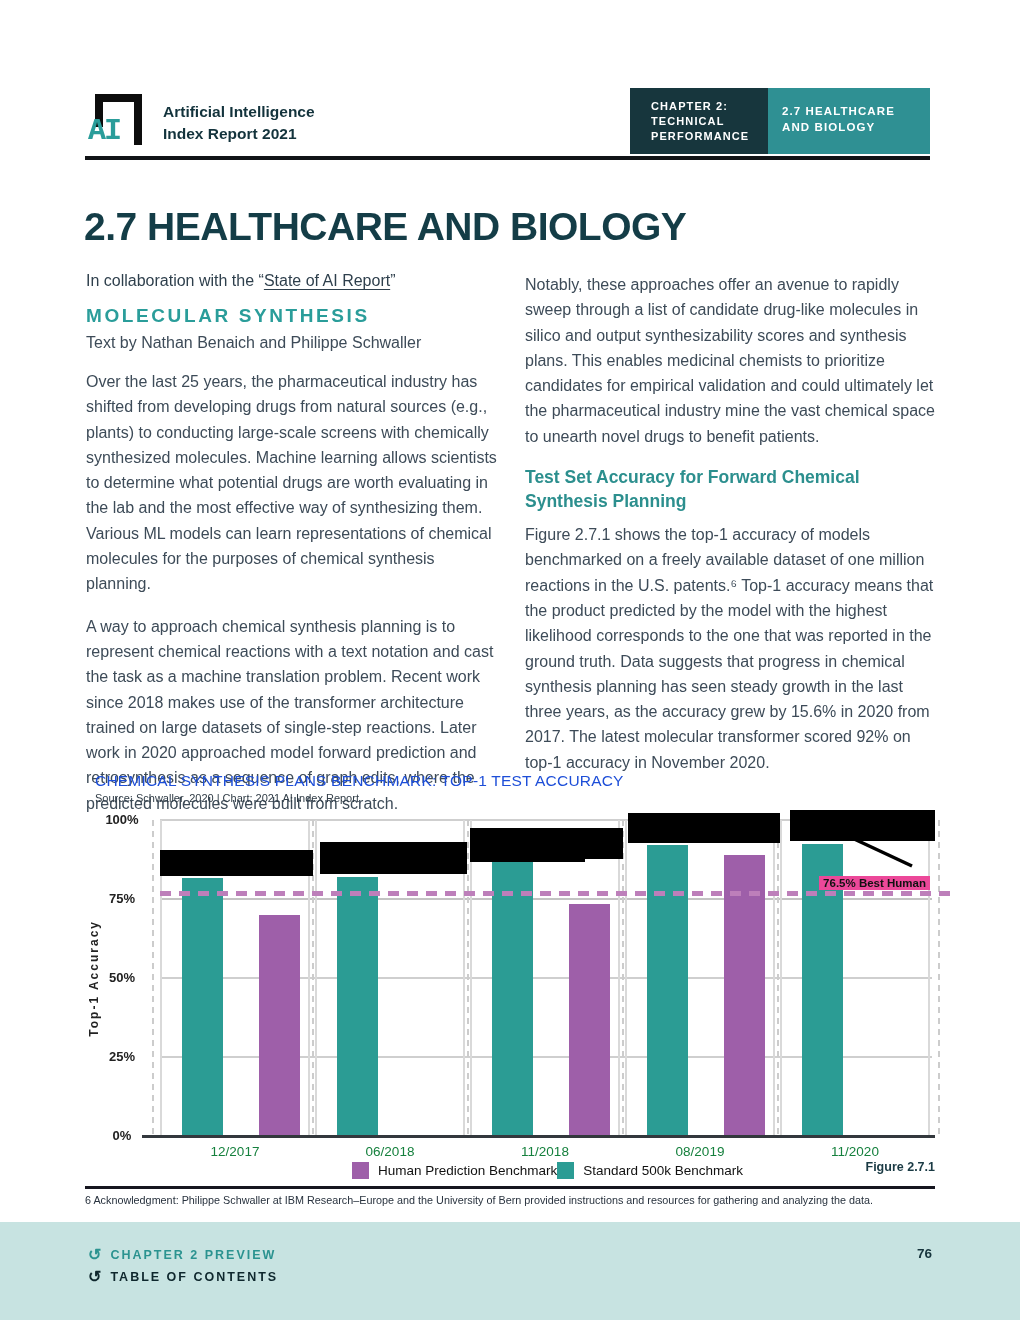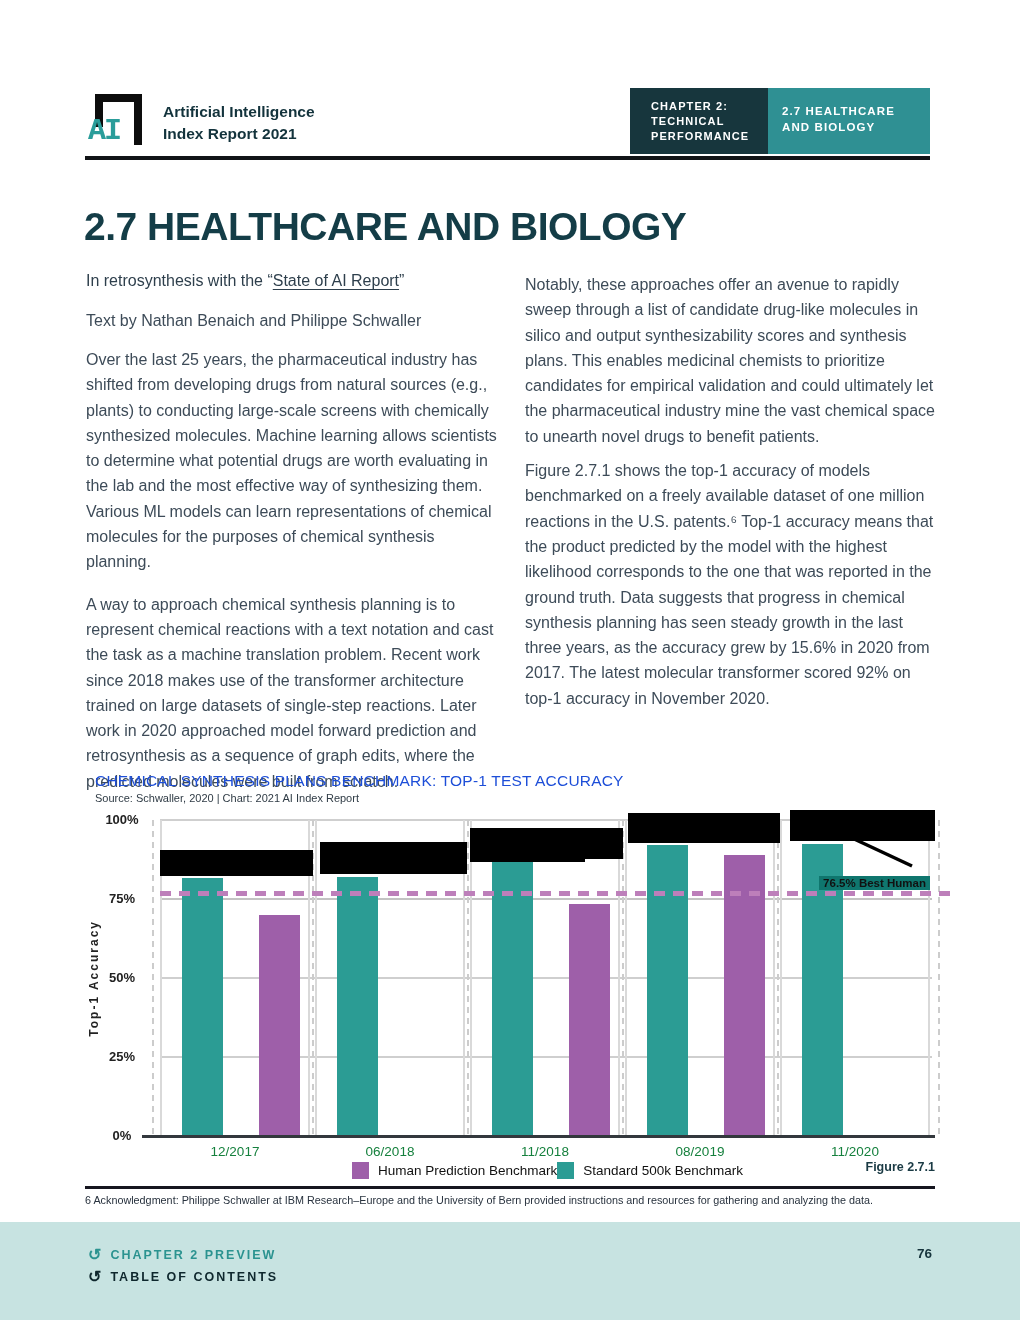--- a/index.html
+++ b/index.html
@@ -40,21 +40,21 @@
   .gridline{position:absolute;left:0;width:772px;height:2px;background:#cfcfcf;z-index:1;}
   .vdash{position:absolute;top:0;height:316px;width:2px;z-index:1;
     background:repeating-linear-gradient(to bottom,#cccccc 0 6px,transparent 6px 11px);}
   .panel{position:absolute;top:0;height:316px;width:150px;box-sizing:border-box;
     border-left:2px solid #d9d9d9;border-right:2px solid #d9d9d9;z-index:2;}
   .bar{position:absolute;bottom:0;width:41px;z-index:3;}
   .redact{position:absolute;background:#000;z-index:5;}
   .refline{position:absolute;left:0;width:790px;height:5px;z-index:6;
     background:repeating-linear-gradient(to right,#bd7fba 0 11px,transparent 11px 19px);}
   .reflabel{position:absolute;right:5px;font-size:11.5px;font-weight:bold;color:#111;
-    background:#0f766e;padding:1px 4px;z-index:7;white-space:nowrap;}
+    background:#ec4899;padding:1px 4px;z-index:7;white-space:nowrap;}
   .baseline{position:absolute;left:-18px;bottom:-2px;width:793px;height:3.5px;background:#33383d;z-index:4;}
   .xlabel{position:absolute;top:324px;width:150px;text-align:center;font-size:13.5px;color:#15803d;z-index:2;}
   .ytick{position:absolute;right:783px;width:60px;text-align:center;font-size:13px;font-weight:bold;color:#222;}
   .ylab{position:absolute;left:-73px;top:0;height:316px;display:flex;align-items:center;z-index:2;}
   .ylab span{writing-mode:vertical-lr;transform:rotate(180deg);font-size:12px;letter-spacing:2px;color:#222;font-weight:600;}
   #callout{position:absolute;left:0;top:-12px;z-index:6;overflow:visible;}
   .legend{left:160px;top:1160px;width:775px;height:20px;display:flex;justify-content:center;align-items:center;}
   .legend-item{display:flex;align-items:center;gap:9px;font-size:13.5px;color:#111;}
   .swatch{width:17px;height:17px;display:inline-block;}
   .fig-label{left:160px;top:1160px;width:775px;text-align:right;font-size:12.5px;font-weight:bold;color:#1a3a44;}
@@ -88,31 +88,33 @@
   <div>PERFORMANCE</div>
 </div>
 <div class="abs tab tab-teal">
   <div>2.7 HEALTHCARE</div>
   <div>AND BIOLOGY</div>
 </div>
 <div class="abs header-rule"></div>
 
 <div class="abs page-title">2.7 HEALTHCARE AND BIOLOGY</div>
 <div class="abs collab">
-  <span>In retrosynthesis with the “</span><a href="#">State of AI Report</a><span>”</span>
+  <span>In collaboration with the “</span><a href="#">State of AI Report</a><span>”</span>
 </div>
 
 <div class="abs lcol">
+  <div class="sec-head">MOLECULAR SYNTHESIS</div>
   <div class="byline">Text by Nathan Benaich and Philippe Schwaller</div>
   <div class="para">Over the last 25 years, the pharmaceutical industry has shifted from developing drugs from natural sources (e.g., plants) to conducting large-scale screens with chemically synthesized molecules. Machine learning allows scientists to determine what potential drugs are worth evaluating in the lab and the most effective way of synthesizing them. Various ML models can learn representations of chemical molecules for the purposes of chemical synthesis planning.</div>
   <div class="para">A way to approach chemical synthesis planning is to represent chemical reactions with a text notation and cast the task as a machine translation problem. Recent work since 2018 makes use of the transformer architecture trained on large datasets of single-step reactions. Later work in 2020 approached model forward prediction and retrosynthesis as a sequence of graph edits, where the predicted molecules were built from scratch.</div>
 </div>
 
 <div class="abs rcol">
   <div class="para first">Notably, these approaches offer an avenue to rapidly sweep through a list of candidate drug-like molecules in silico and output synthesizability scores and synthesis plans. This enables medicinal chemists to prioritize candidates for empirical validation and could ultimately let the pharmaceutical industry mine the vast chemical space to unearth novel drugs to benefit patients.</div>
+  <div class="sub-head">Test Set Accuracy for Forward Chemical Synthesis Planning</div>
   <div class="para second">Figure 2.7.1 shows the top-1 accuracy of models benchmarked on a freely available dataset of one million reactions in the U.S. patents.⁶ Top-1 accuracy means that the product predicted by the model with the highest likelihood corresponds to the one that was reported in the ground truth. Data suggests that progress in chemical synthesis planning has seen steady growth in the last three years, as the accuracy grew by 15.6% in 2020 from 2017. The latest molecular transformer scored 92% on top-1 accuracy in November 2020.</div>
 </div>
 
 <div class="abs chart-title">CHEMICAL SYNTHESIS PLANS BENCHMARK: TOP-1 TEST ACCURACY</div>
 <div class="abs chart-source">Source: Schwaller, 2020  | Chart: 2021 AI Index Report</div>
 
 <div class="abs" id="plot">
   <div class="ylab">
       <span>Top-1 Accuracy</span>
     </div>

